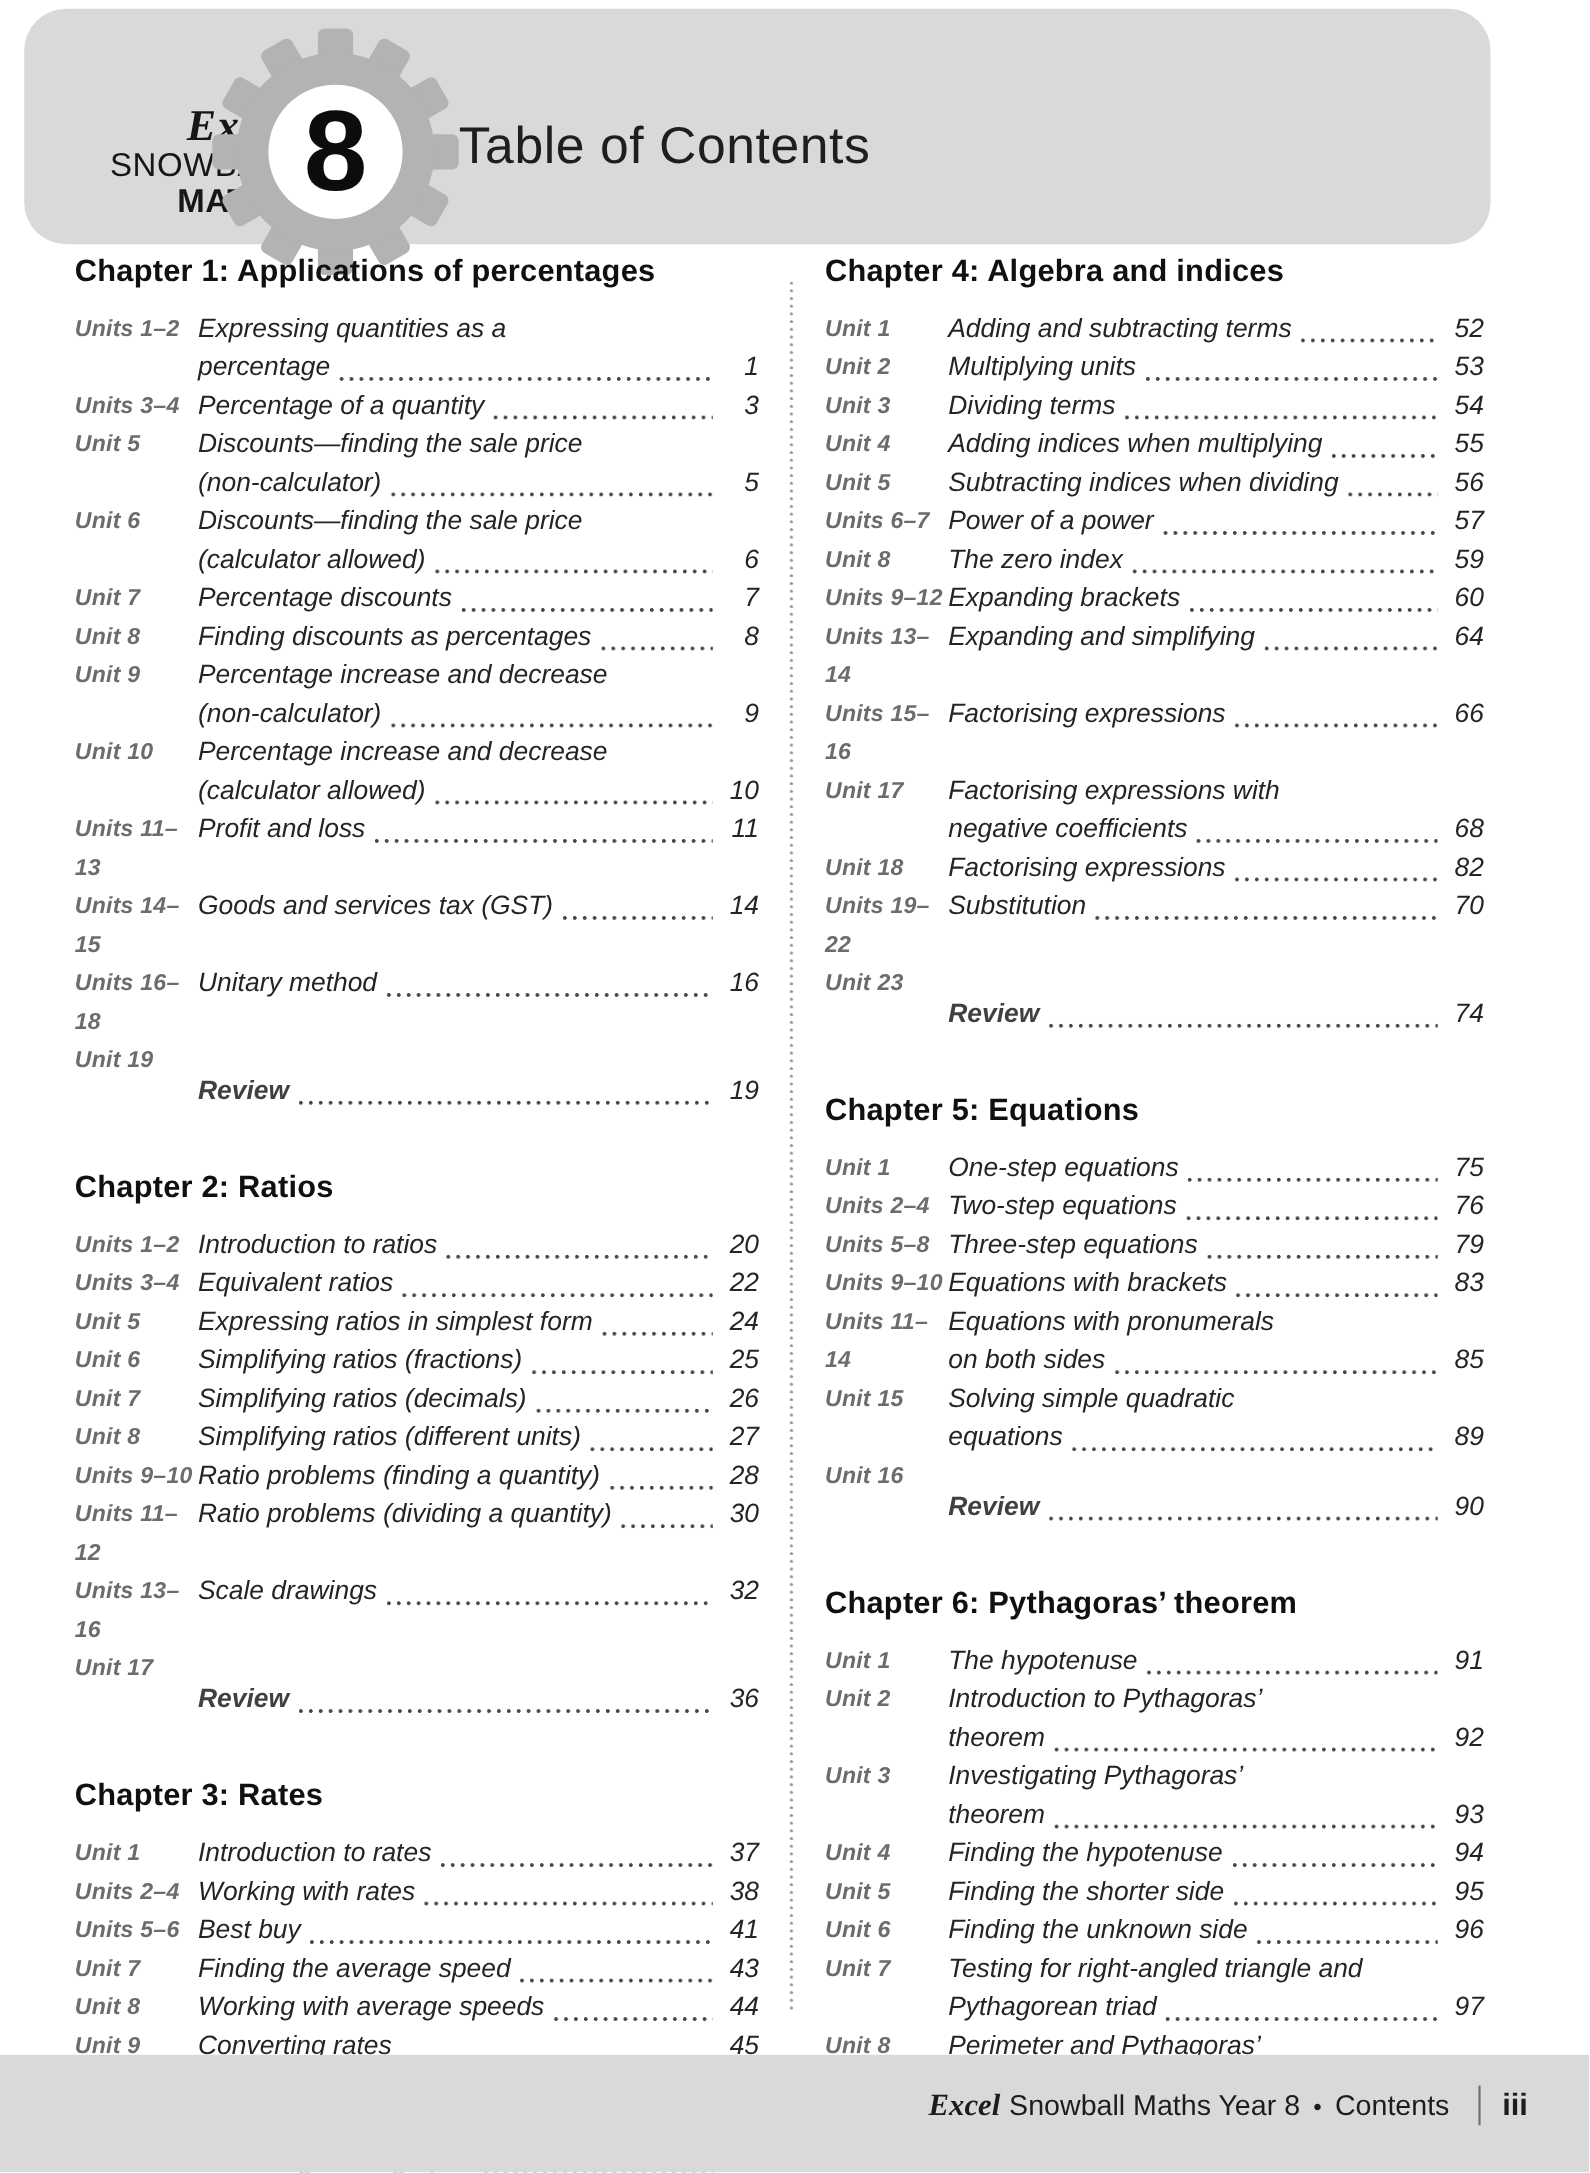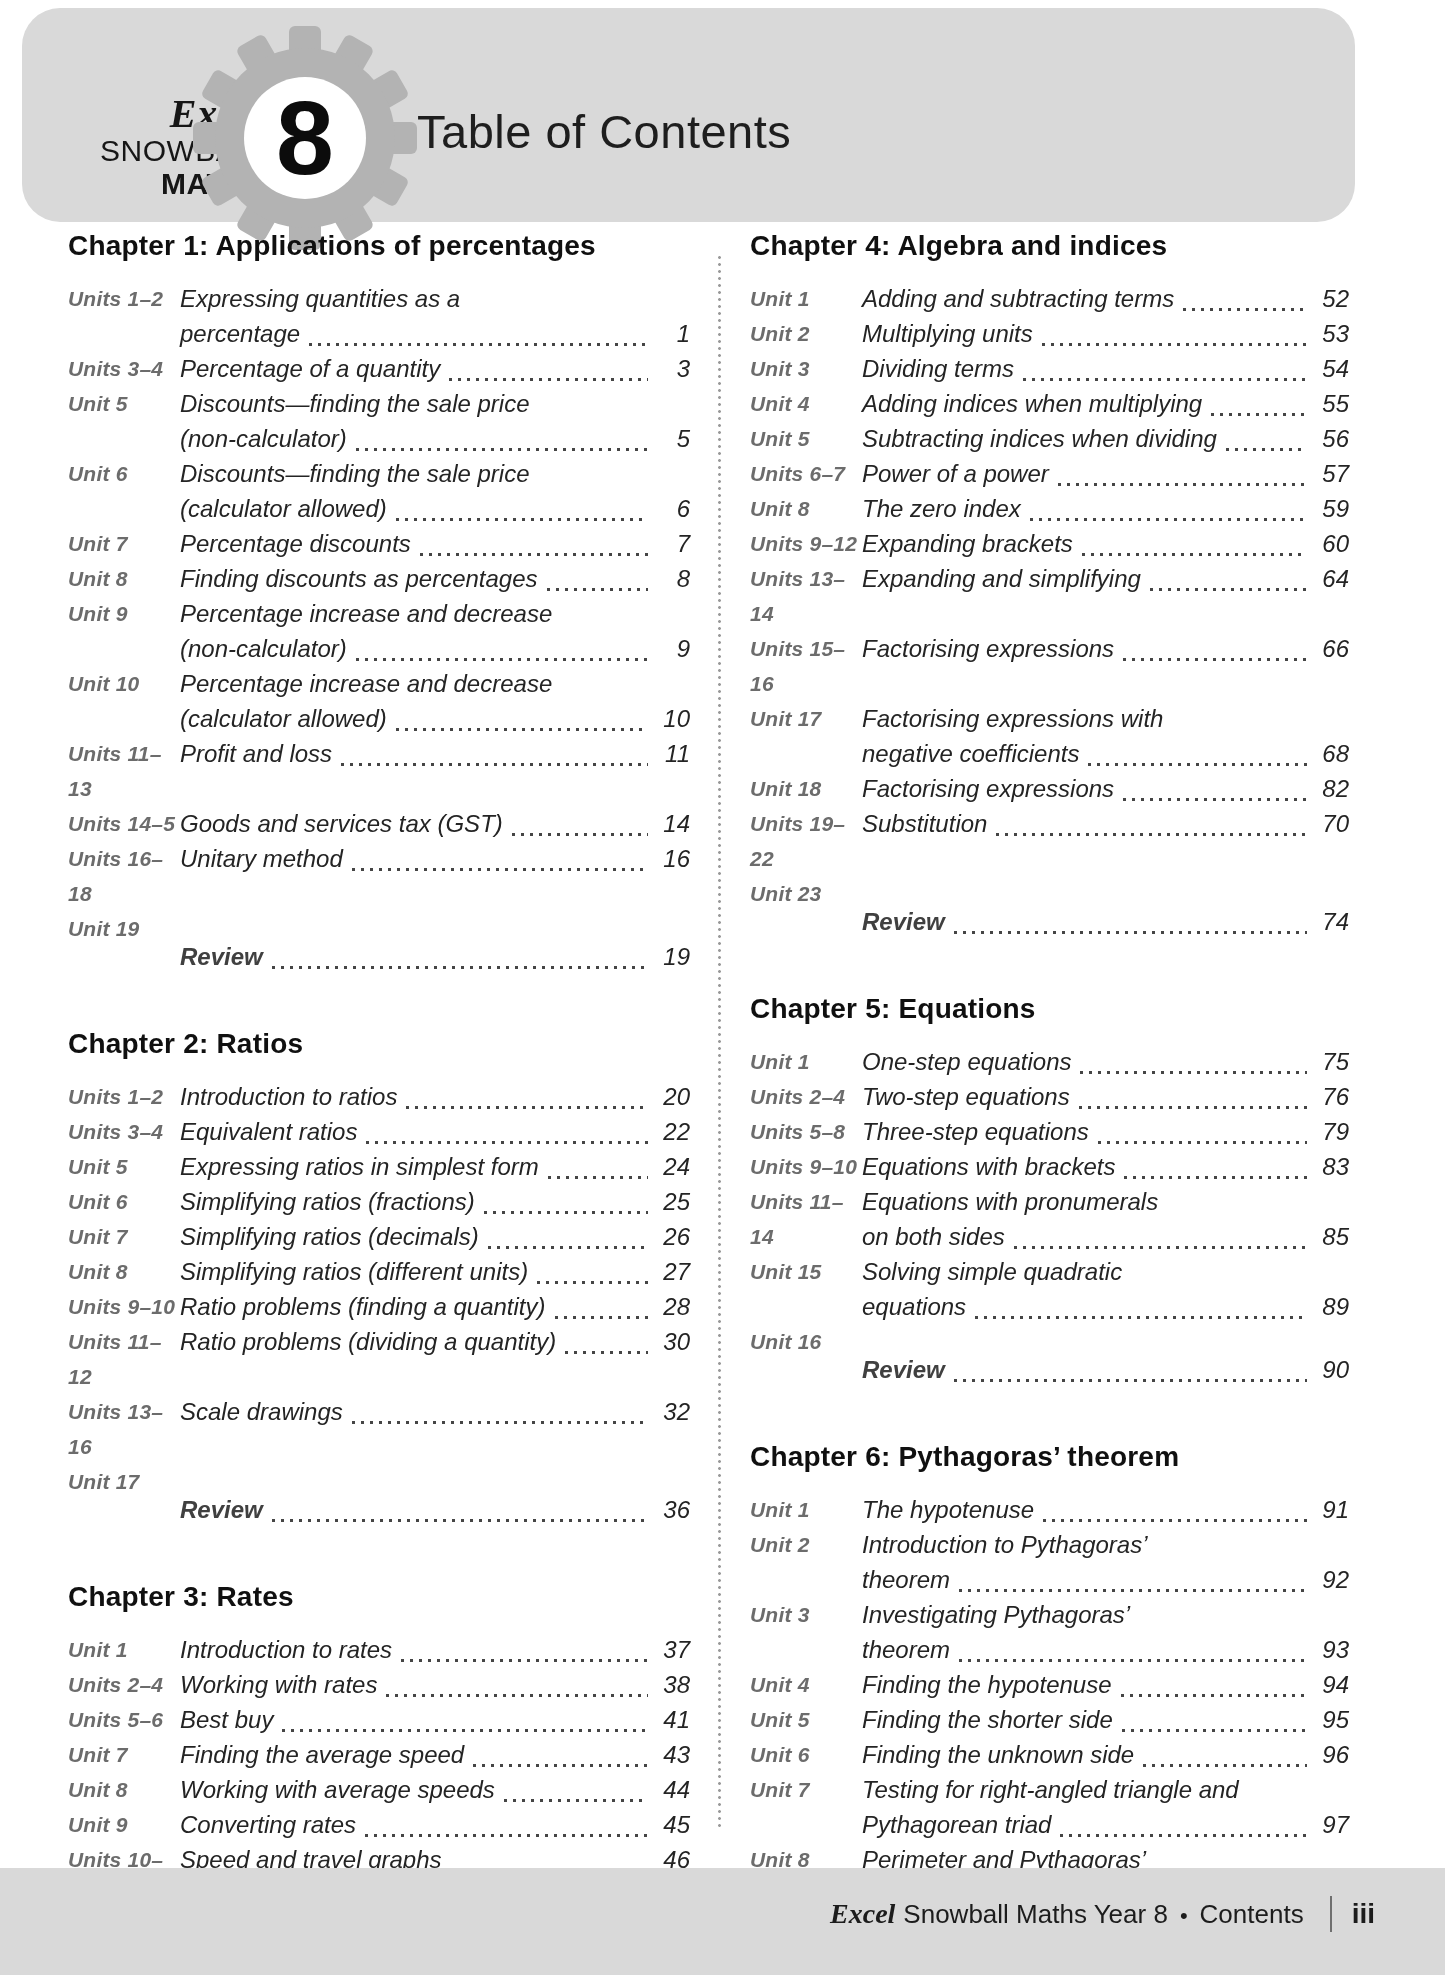--- a/index.html
+++ b/index.html
@@ -65,21 +65,21 @@
   
   .divider {
     position:absolute; left:718px; top:256px; width:3px; height:1572px;
     background-image:radial-gradient(circle at 1.5px 1.5px, #9a9a9a 1.2px, rgba(0,0,0,0) 1.6px);
     background-size:3px 7px; background-repeat:repeat-y;
   }
 
   
   .footer {
     position:absolute; left:0; bottom:0; width:1445px; height:107px;
-    background:#d9d9d9; text-align:right; padding:28px 70px 0 0;
+    background:#d9d9d9; text-align:right; padding:28px 56px 0 0;
     font-size:26px; color:#1c1c1c; white-space:nowrap;
   }
   .f-excel {
     font-family:"Liberation Serif", serif; font-style:italic; font-weight:bold;
     font-size:28px; margin-right:8px;
   }
   .f-bullet { margin:0 12px; font-size:22px; }
   .f-bar {
     display:inline-block; width:2px; height:36px; background:#6f6f6f;
     vertical-align:-9px; margin:0 20px 0 26px;
@@ -225,21 +225,21 @@
           <div class="units">Units 11–13</div>
           <div class="entry-body">
             <div class="line">
               <span class="line-text">Profit and loss </span>
               <span class="leader"></span>
               <span class="page-num">11</span>
             </div>
           </div>
         </div>
         <div class="entry">
-          <div class="units">Units 14–5</div>
+          <div class="units">Units 14–15</div>
           <div class="entry-body">
             <div class="line">
               <span class="line-text">Goods and services tax (GST)</span>
               <span class="leader"></span>
               <span class="page-num">14</span>
             </div>
           </div>
         </div>
         <div class="entry">
           <div class="units">Units 16–18</div>

